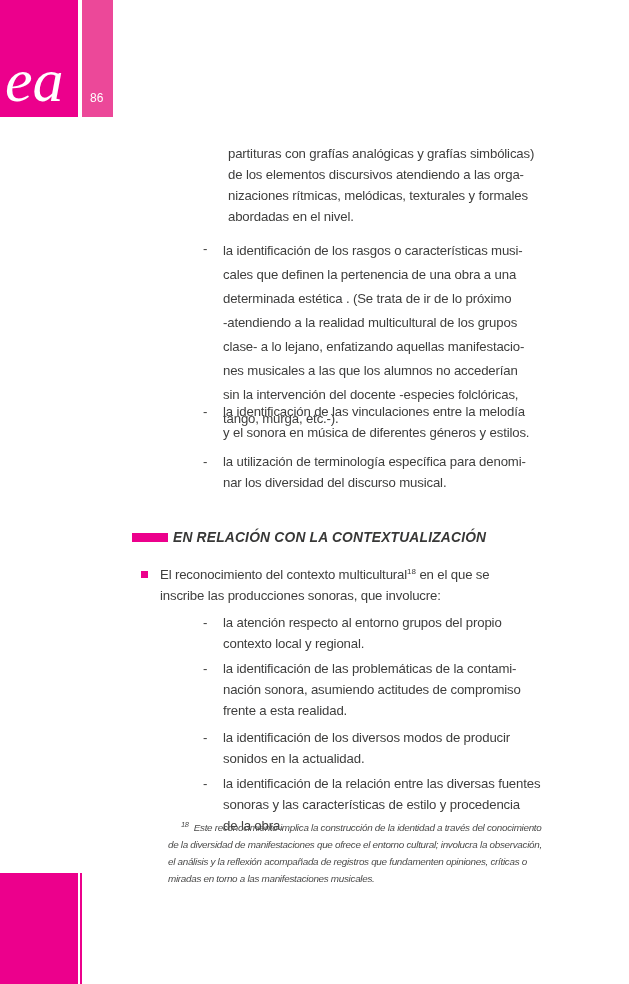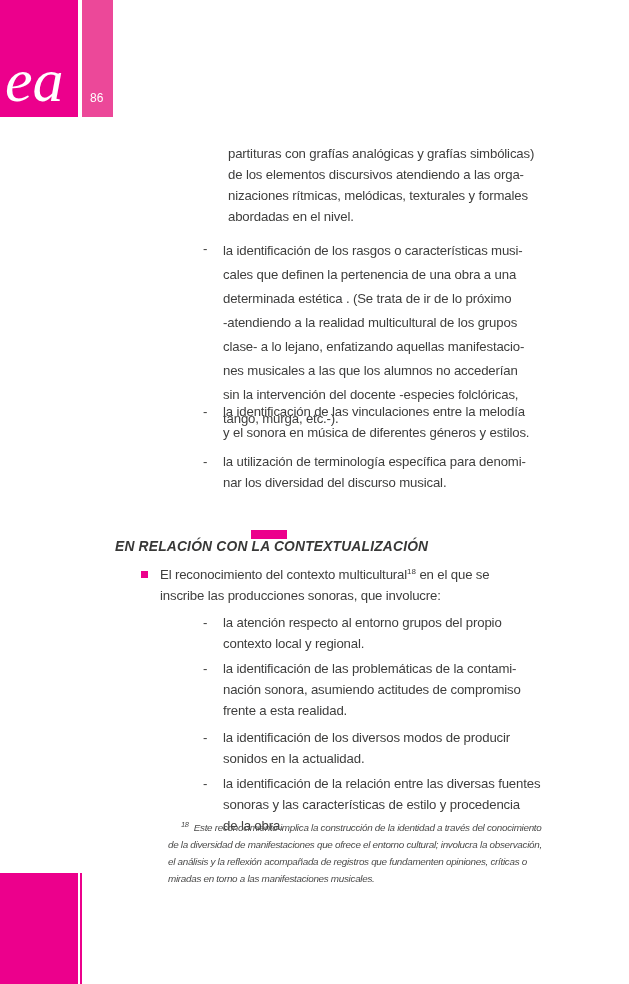--- a/index.html
+++ b/index.html
@@ -133,21 +133,21 @@
   <span class="dash-col">-</span>
   <span class="btxt">la identificación de las vinculaciones entre la melodía
 y el sonora en música de diferentes géneros y estilos.</span>
 </div>
 <div class="abs dash-row" style="left:203px; top:451px;">
   <span class="dash-col">-</span>
   <span class="btxt">la utilización de terminología específica para denomi-
 nar los diversidad del discurso musical.</span>
 </div>
 
-<div class="abs heading-row" style="left:115px; top:530px;flex-direction:column;">
+<div class="abs heading-row" style="left:132px; top:530px;">
   <span class="heading-bar"></span>
   <span class="heading-text">EN RELACIÓN CON LA CONTEXTUALIZACIÓN</span>
 </div>
 
 <div class="abs bullet-row" style="left:141px; top:564px;">
   <span class="sq-bullet"></span>
   <span class="btxt"><span>El reconocimiento del contexto multicultural</span><sup class="fn-ref-inline">18</sup><span> en el que se
 inscribe las producciones sonoras, que involucre:</span></span>
 </div>
 

